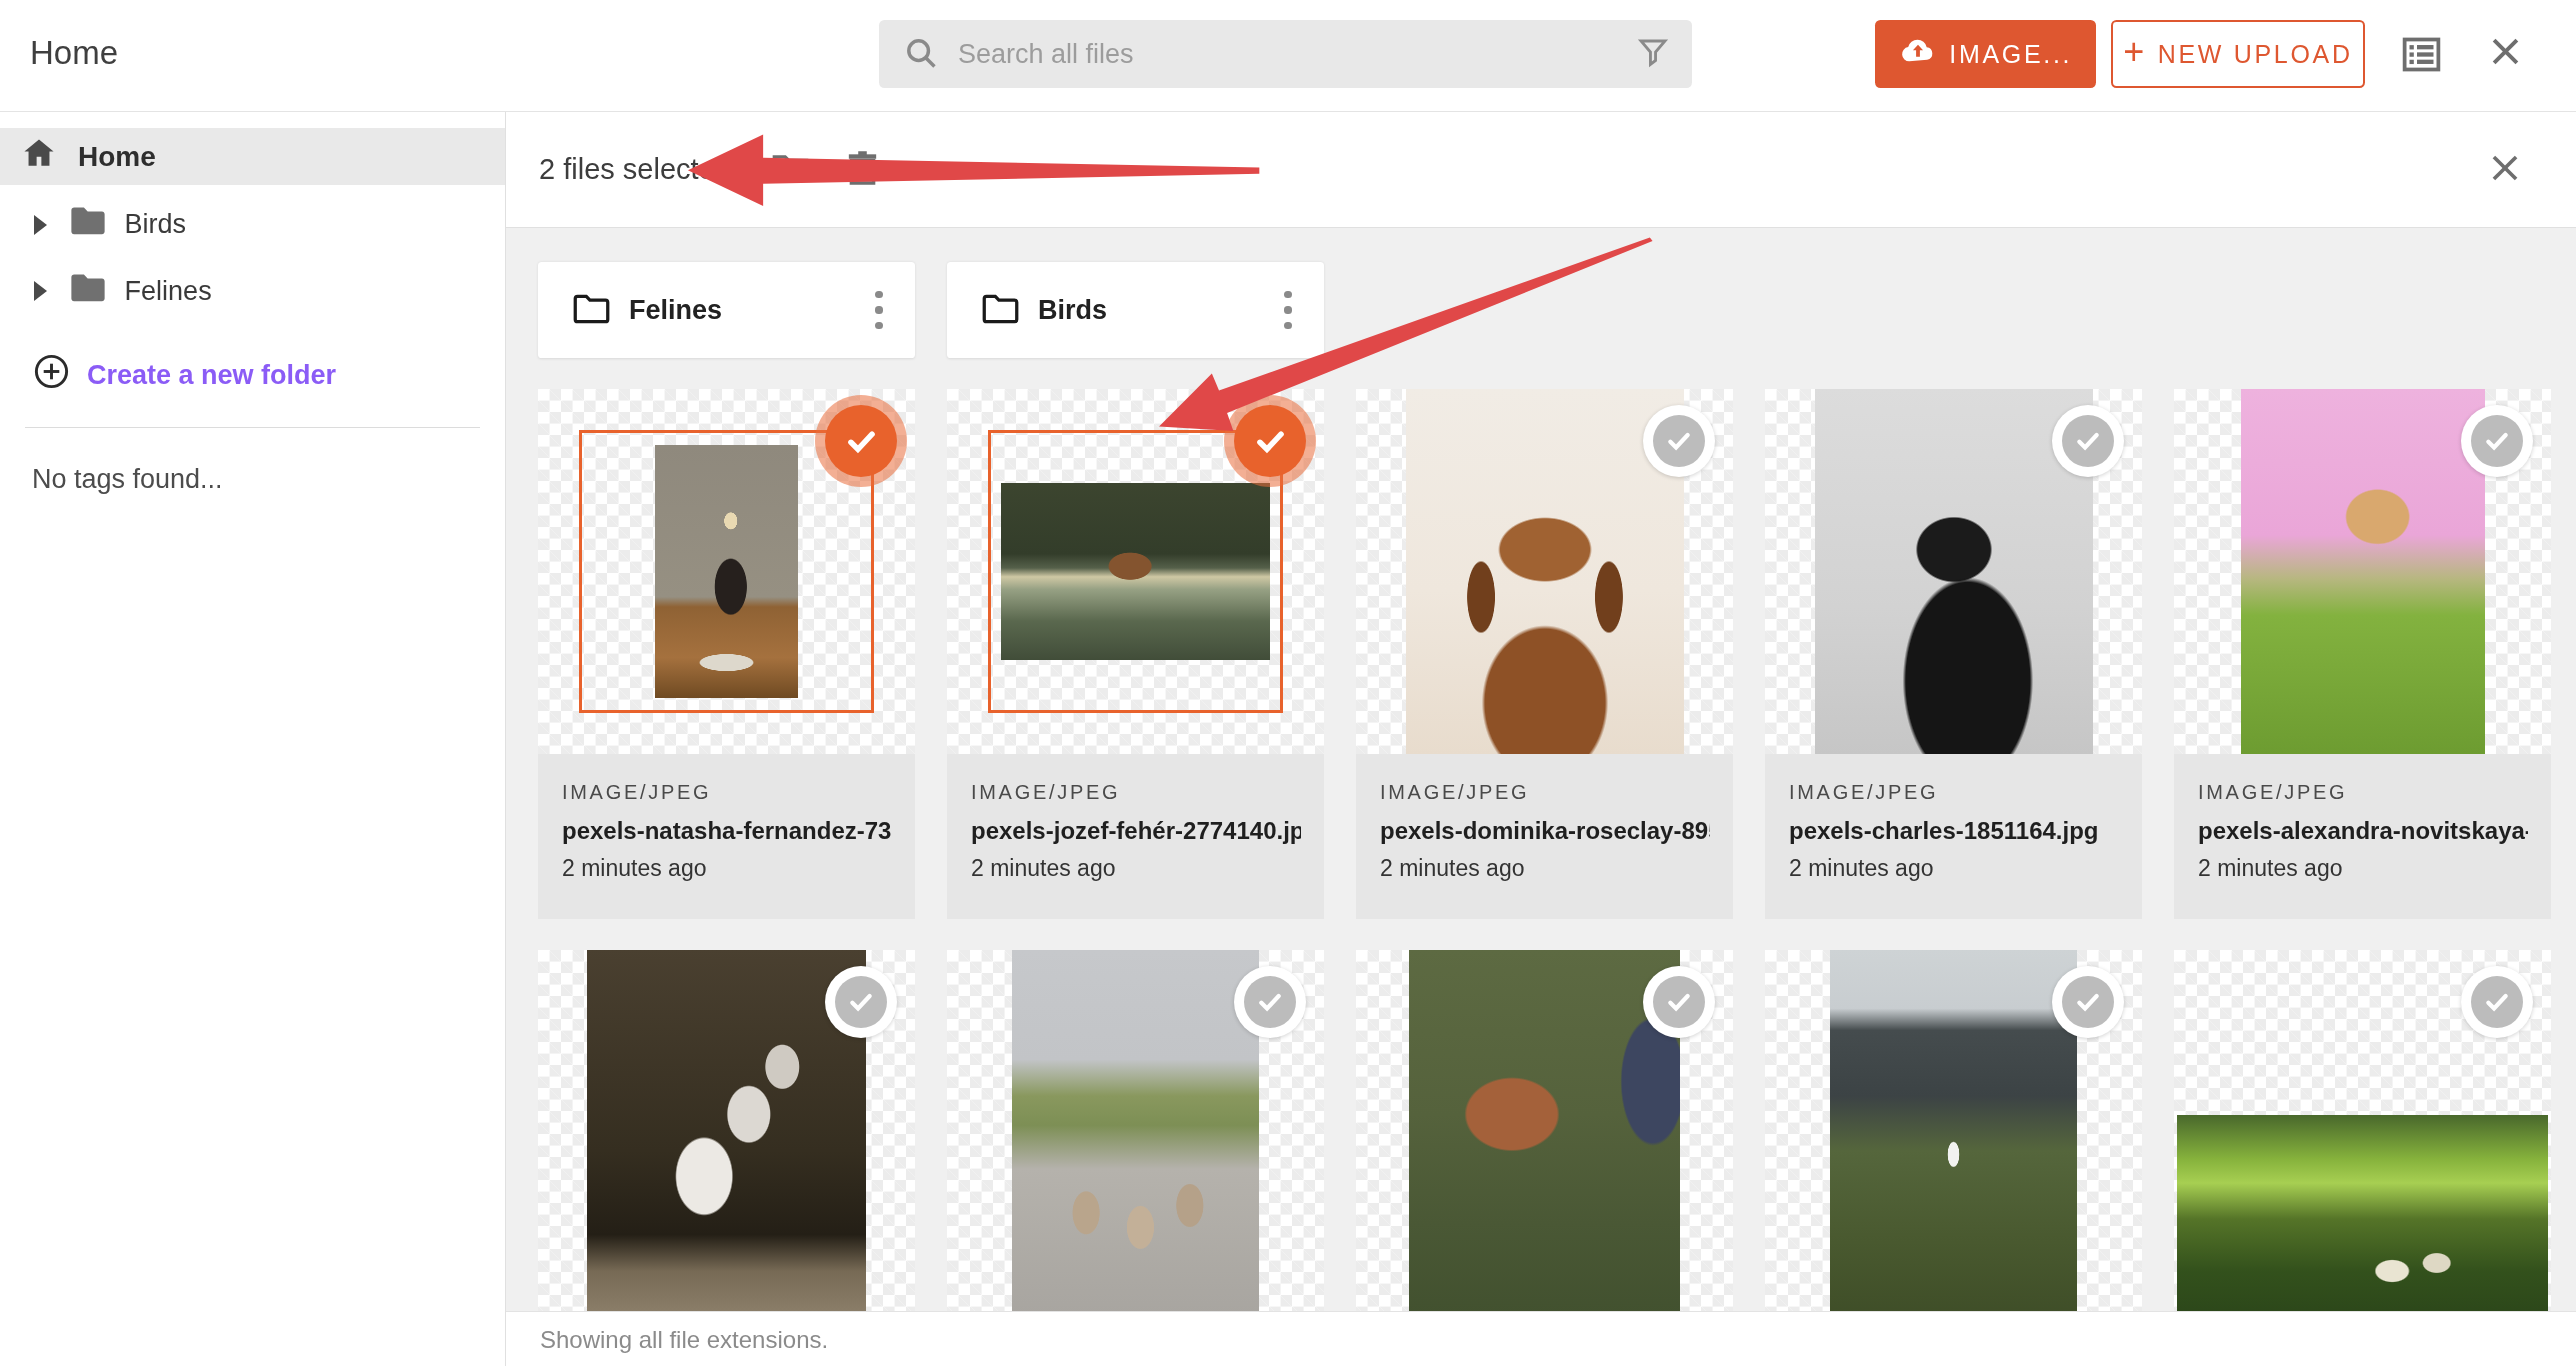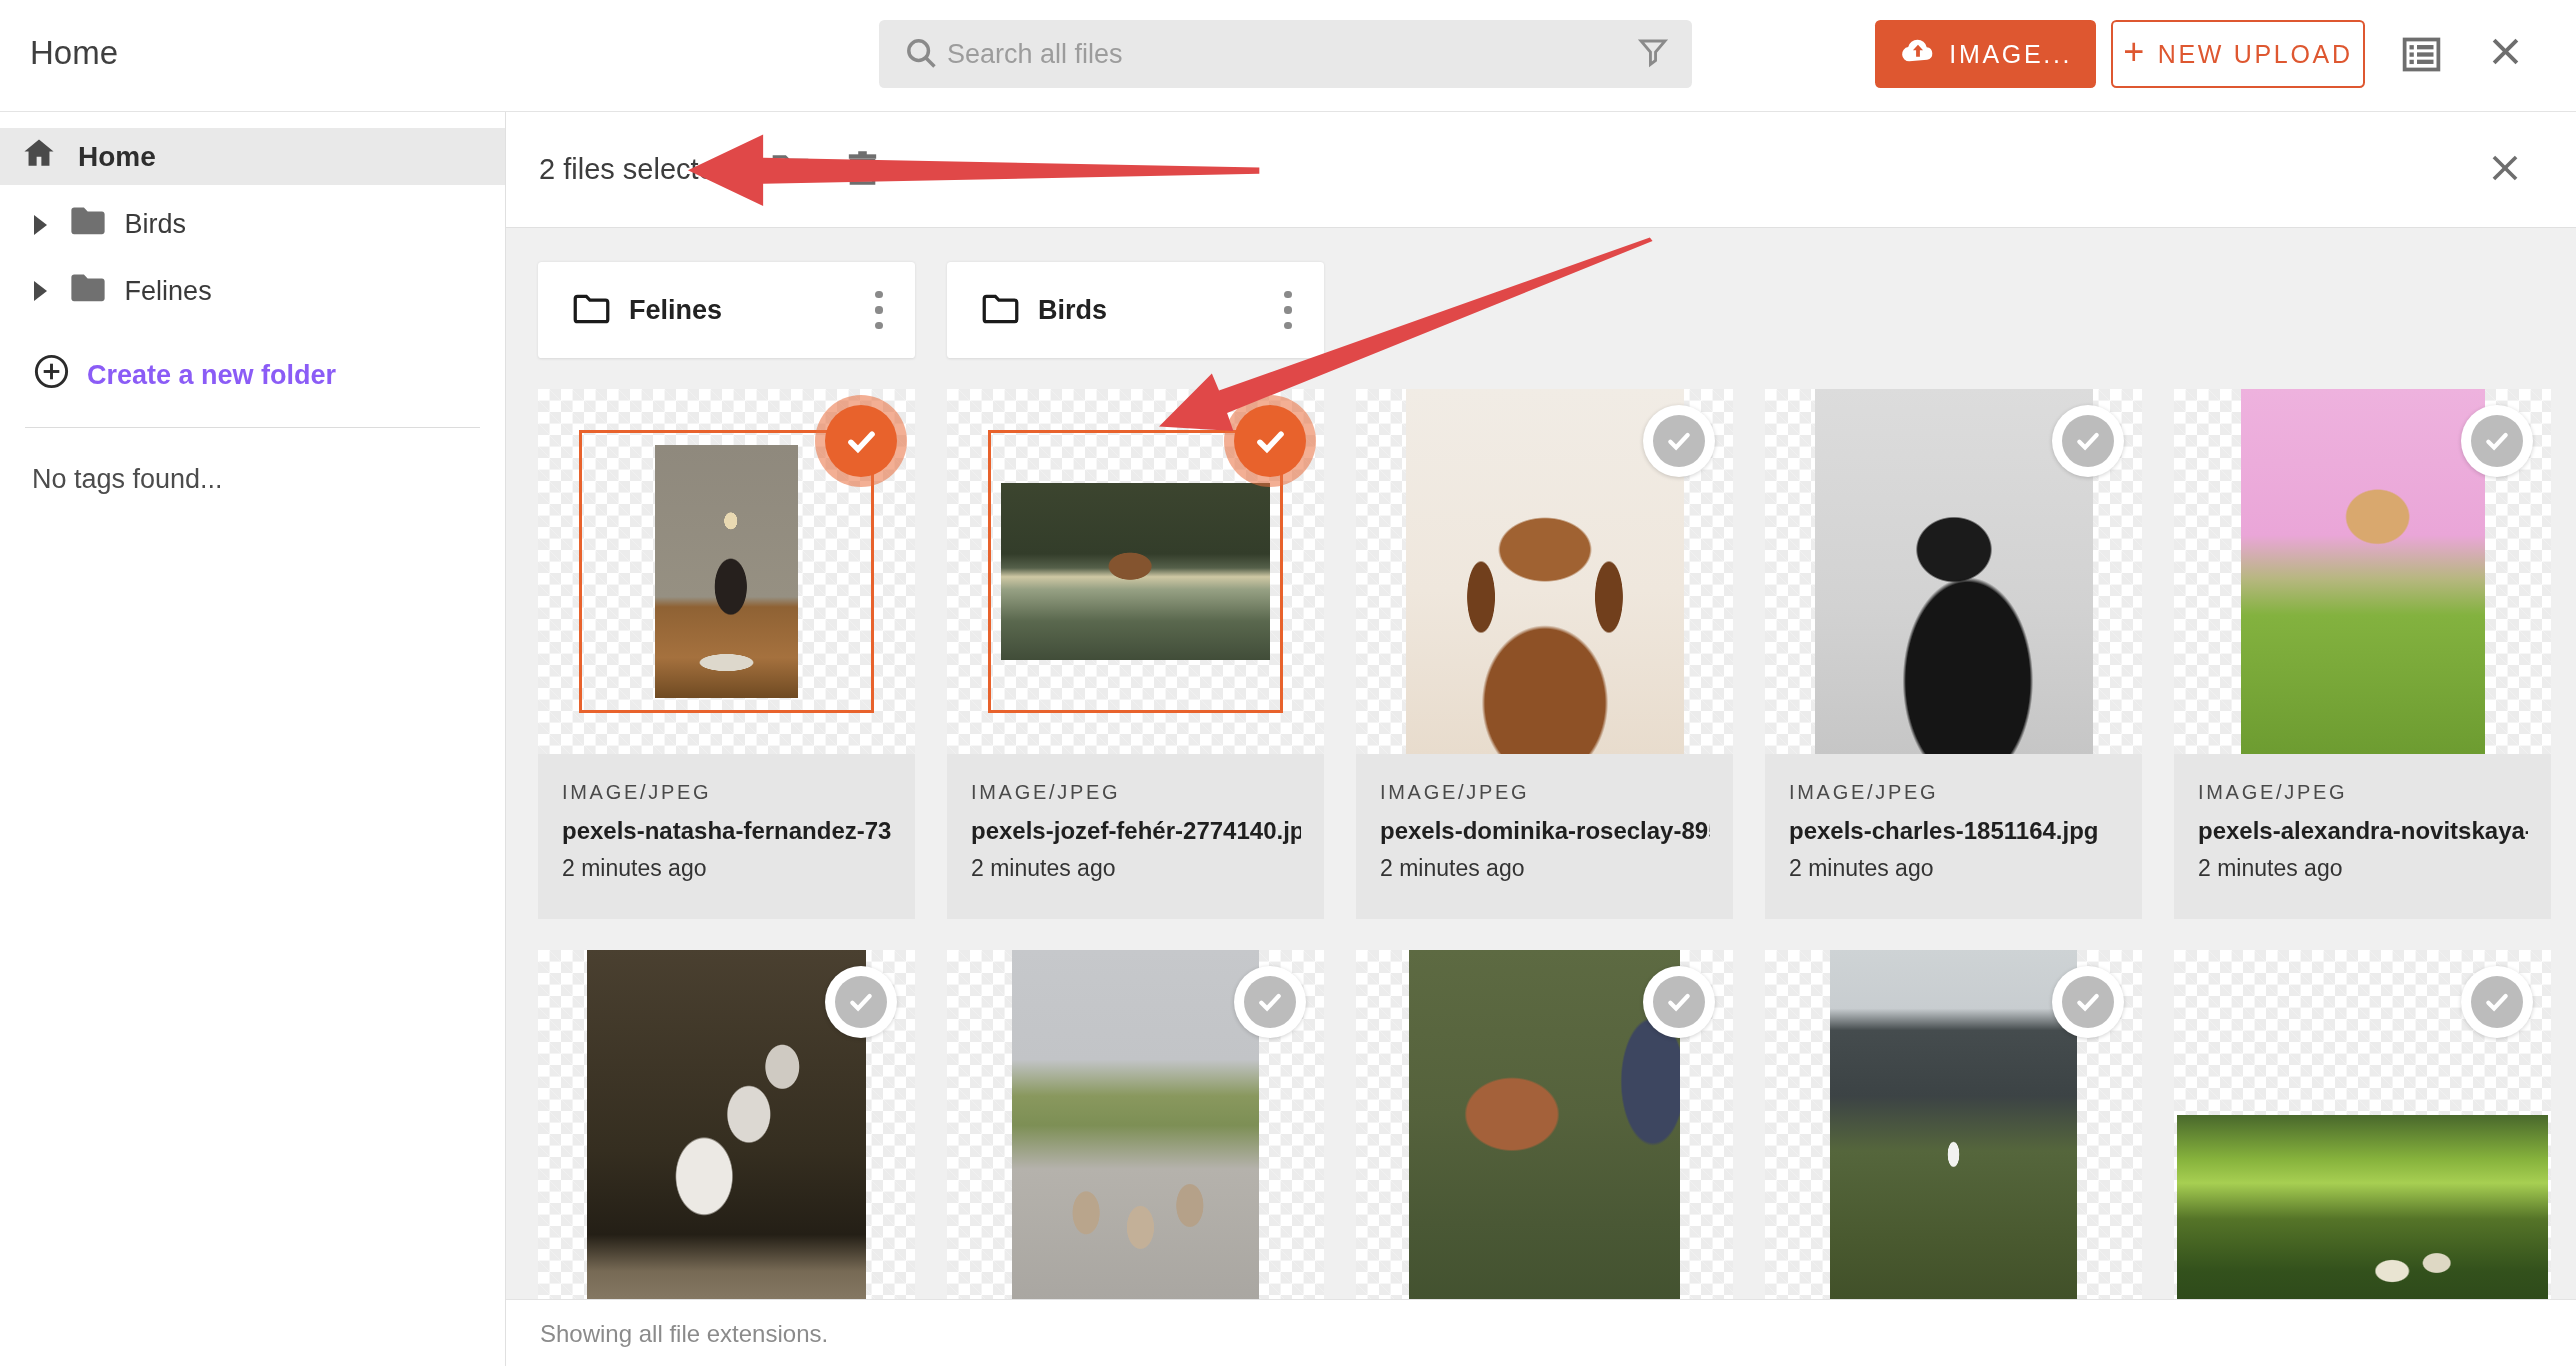--- a/index.html
+++ b/index.html
@@ -4,21 +4,21 @@
 <style>
   html,body{margin:0;padding:0;background:#fff;}
   *{box-sizing:border-box;font-family:"Liberation Sans",sans-serif;}
   .app{position:relative;width:2576px;height:1367px;overflow:hidden;background:#fff;}
 
   
   .topbar{position:relative;height:112px;background:#fff;border-bottom:0.9px solid #e4e4e4;}
   .page-title{position:absolute;left:30px;top:34px;font-size:33px;font-weight:500;color:#3f3f3f;}
   .searchbox{position:absolute;left:879px;top:20px;width:813px;height:68px;background:#e8e8e8;border-radius:5.4px;display:flex;align-items:center;}
   .searchbox .mag{margin-left:23px;flex:0 0 auto;}
-  .searchbox input{flex:1;border:none;background:transparent;outline:none;font-size:27px;color:#444;margin-left:5px;}
+  .searchbox input{flex:1;border:none;background:transparent;outline:none;font-size:27px;color:#444;margin-left:16px;}
   .searchbox input::placeholder{color:#9c9c9c;}
   .searchbox .funnel{flex:0 0 auto;margin-right:21.5px;cursor:pointer;}
   .btn-upload{position:absolute;left:1875px;top:20px;width:221px;height:68px;background:#de5730;border:none;border-radius:5.4px;color:#fff;font-size:25px;letter-spacing:2.7px;display:flex;align-items:center;justify-content:center;gap:12.5px;cursor:pointer;}
   .btn-newfolder{position:absolute;left:2111px;top:20px;width:254px;height:68px;background:#fff;border:2.7px solid #de5730;border-radius:5.4px;color:#de5730;font-size:25px;letter-spacing:2.7px;display:flex;align-items:center;justify-content:center;gap:10.7px;cursor:pointer;}
   .btn-newfolder .plus{font-size:36px;font-weight:400;line-height:1;margin-top:-3.6px;}
   .topbar .iconbtn{position:absolute;top:32px;background:none;border:none;cursor:pointer;padding:0;}
   .btn-listview{left:2399px;}
   .btn-close{left:2486px;top:36px;}
 
   
@@ -104,21 +104,21 @@
     linear-gradient(180deg,#5d6a42 0%,#55623c 45%,#4a5835 75%,#42512f 100%);}
   .p9{width:247px;height:365px;background:
     radial-gradient(ellipse 10px 21.5px at 50% 56%,#f2f2f0 55%,rgba(0,0,0,0) 61%),
     linear-gradient(180deg,#ced3d5 0%,#c8cdd0 16%,#454c4e 22%,#3c4345 40%,#55663c 55%,#49592f 80%,#3f4e28 100%);}
   .p10{width:371px;height:200px;align-self:flex-end;background:
     radial-gradient(ellipse 29px 19px at 58% 78%,#e9e4d2 55%,rgba(0,0,0,0) 61%),
     radial-gradient(ellipse 24px 17px at 70% 74%,#ded8c4 55%,rgba(0,0,0,0) 61%),
     linear-gradient(180deg,#49682c 0%,#86b23c 22%,#a7cf52 34%,#557428 52%,#33511c 78%,#2c471a 100%);}
 
   
-  .footer{position:absolute;left:0;right:0;bottom:0;height:68px;background:#fff;border-top:0.9px solid #e3e3e3;display:flex;align-items:center;padding-left:34px;z-index:6;}
+  .footer{position:absolute;left:0;right:0;bottom:0;height:56px;background:#fff;border-top:0.9px solid #e3e3e3;display:flex;align-items:center;padding-left:34px;z-index:6;}
   .footer span{font-size:24px;color:#8b8b8b;}
 
   
   .arrows{position:absolute;inset:0;z-index:40;pointer-events:none;}
 </style>
 </head>
 <body>
 
 <div class="app">
 

